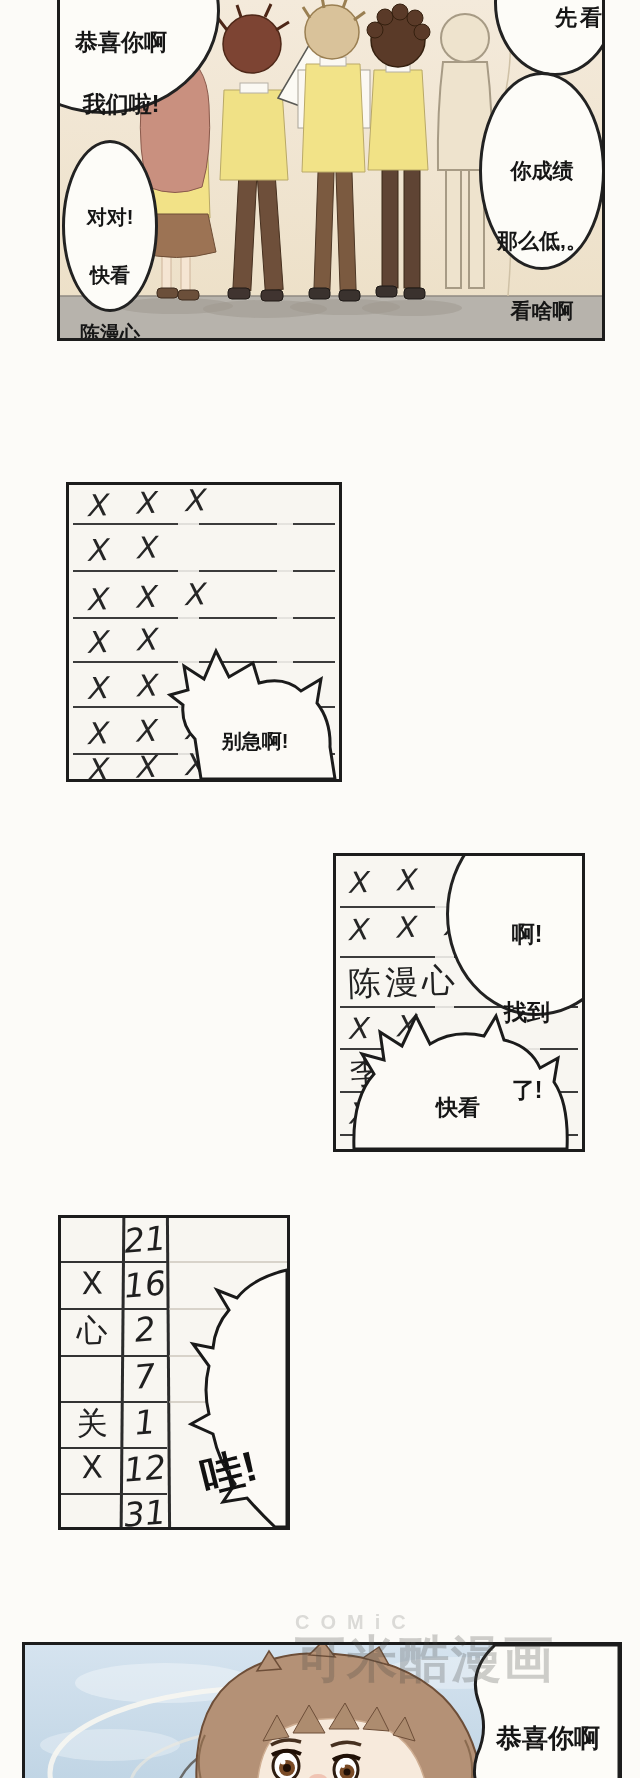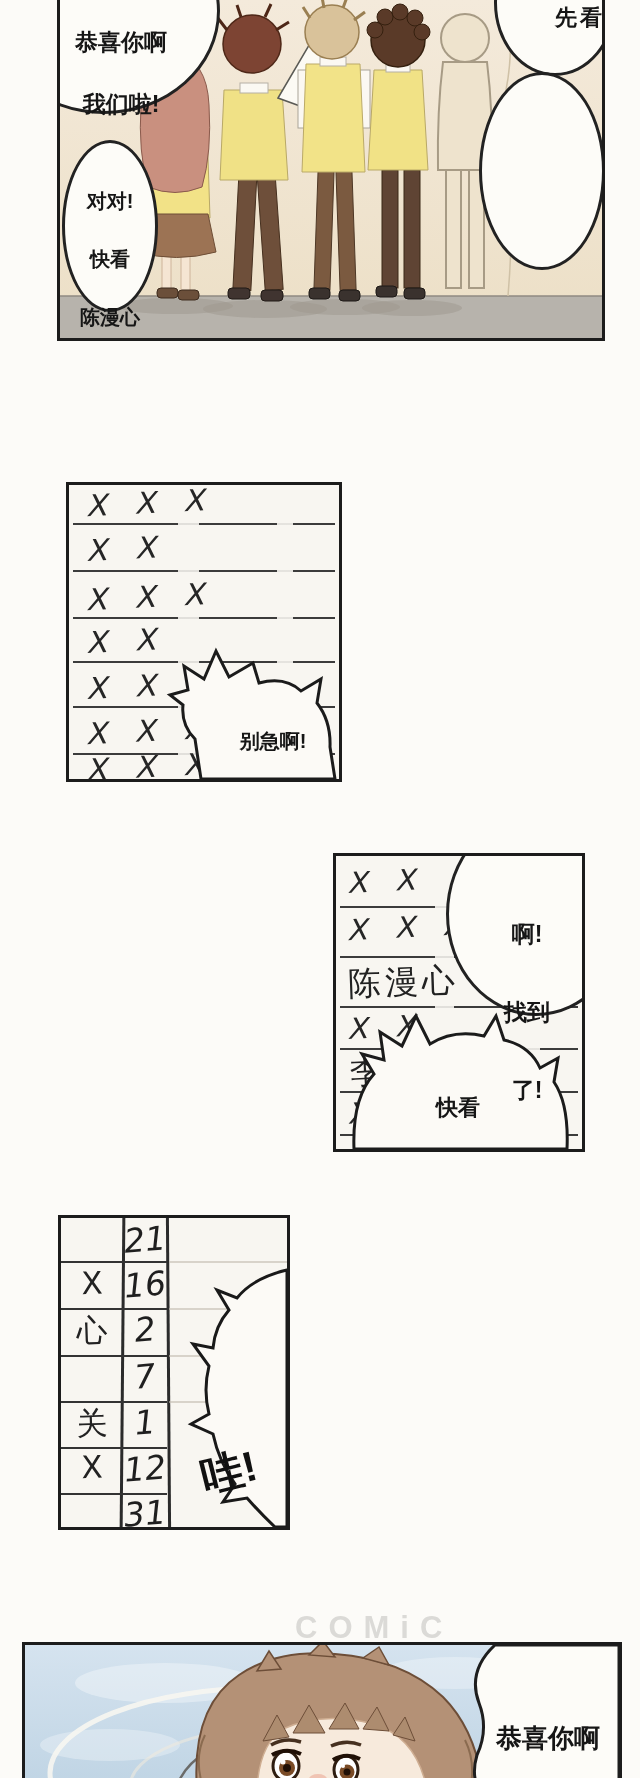--- a/index.html
+++ b/index.html
@@ -16,21 +16,21 @@
   .hand{position:absolute;font-family:"DejaVu Sans",sans-serif;color:#222;z-index:2;}
   .num{position:absolute;left:62px;width:44px;text-align:center;font-family:"DejaVu Sans",sans-serif;
        font-style:italic;font-size:33px;color:#1f1f1f;transform:rotate(-5deg);z-index:2;}
   .nm{position:absolute;left:4px;width:54px;text-align:center;font-size:31px;color:#222;
       font-family:"DejaVu Sans",sans-serif;transform:rotate(-2deg);z-index:2;}
   .vline{position:absolute;top:0;bottom:0;width:2.5px;background:#2b2b2b;z-index:1;}
   .hl-strong{position:absolute;left:0;width:106px;height:2px;background:#333;z-index:1;}
   .hl-faint{position:absolute;left:108px;right:0;height:2px;background:#c3bcb0;opacity:.6;z-index:1;}
   #watermark{position:absolute;left:295px;top:1612px;width:300px;z-index:50;pointer-events:none;
              color:rgba(70,68,66,.26);line-height:1;}
-  #watermark .wl{font-size:31px;font-weight:700;letter-spacing:11px;opacity:.7;}
+  #watermark .wl{font-size:20px;font-weight:700;letter-spacing:11px;opacity:.7;}
   #watermark .wc{font-size:50px;font-weight:800;letter-spacing:2px;margin-top:2px;}
   .wow{position:absolute;font-weight:800;color:#111;z-index:4;text-align:center;}
 </style>
 </head>
 <body>
 
 <div class="panel" id="p1" style="left:57px;top:0;width:548px;height:341px;border-top:none;background:#f1e6d1;">
   <svg width="542" height="338" viewBox="0 0 542 338">
     <defs>
       <linearGradient id="wallG" x1="0" y1="0" x2="0" y2="1">
@@ -107,31 +107,36 @@
     </g>
   </svg>
 
   <div class="bubble" style="left:-72px;top:-92px;width:232px;height:206px;"></div>
   <div class="btxt" style="left:6px;top:-4px;width:110px;font-size:23px;line-height:31px;">
     <div>恭喜你啊</div>
     <div>我们啦!</div>
   </div>
 
   <div class="bubble" style="left:2px;top:140px;width:96px;height:172px;"></div>
-  <div class="btxt" style="left:2px;top:158px;width:96px;font-size:20px;line-height:29px;">
+  <div class="btxt" style="left:2px;top:174px;width:96px;font-size:20px;line-height:29px;">
     <div>对对!</div>
     <div>快看</div>
     <div>陈漫心</div>
     
   </div>
 
   <div class="bubble" style="left:434px;top:-70px;width:122px;height:146px;"></div>
   <div class="btxt" style="left:486px;top:3px;width:68px;font-size:22px;letter-spacing:3px;">先看</div>
 
   <div class="bubble" style="left:419px;top:72px;width:126px;height:198px;"></div>
+  <div class="btxt" style="left:425px;top:118px;width:114px;font-size:21px;line-height:35px;">
+    <div>你成绩</div>
+    <div>那么低,。</div>
+    <div>看啥啊</div>
+  </div>
 </div>
 
 <div class="panel" id="p2" style="left:66px;top:482px;width:276px;height:300px;">
   <div class="rule" style="top:38px;"></div>
   <div class="rule" style="top:85px;"></div>
   <div class="rule" style="top:132px;"></div>
   <div class="rule" style="top:176px;"></div>
   <div class="rule" style="top:221px;"></div>
   <div class="rule" style="top:268px;"></div>
 
@@ -139,21 +144,21 @@
   <div class="xr" style="top:46px;">X X</div>
   <div class="xr" style="top:94px;">X X X</div>
   <div class="xr" style="top:138px;">X X</div>
   <div class="xr" style="top:184px;">X X</div>
   <div class="xr" style="top:228px;">X X X</div>
   <div class="xr" style="top:264px;">X X X</div>
 
   <svg width="270" height="294" viewBox="0 0 270 294" style="z-index:3;">
     <path d="M132,294 L126,254 Q112,240 114,220 L101,210 L119,205 L115,181 L135,194 L147,166 L160,192 L184,178 L190,198 Q216,191 232,206 L252,194 L248,218 Q262,236 261,262 L266,294 Z" fill="#fcfaf6" stroke="#1b1b1b" stroke-width="3"></path>
   </svg>
-  <div class="btxt" style="left:146px;top:210px;width:116px;font-size:20px;line-height:31px;">
+  <div class="btxt" style="left:128px;top:210px;width:116px;font-size:20px;line-height:31px;">
     <div>别急啊!</div>
     
   </div>
 </div>
 
 <div class="panel" id="p3" style="left:333px;top:853px;width:252px;height:299px;">
   <div class="rule" style="top:50px;"></div>
   <div class="rule" style="top:100px;"></div>
   <div class="rule" style="top:150px;"></div>
   <div class="rule" style="top:192px;"></div>
@@ -266,13 +271,14 @@
   </svg>
   <div class="btxt" style="left:458px;top:26px;width:130px;font-size:26px;line-height:45px;">
     <div>恭喜你啊</div>
     
     
   </div>
 </div>
 
 <div id="watermark">
   <div class="wl">COMiC</div>
+  <div class="wc">可米酷漫画</div>
 </div>
 
 </body></html>

